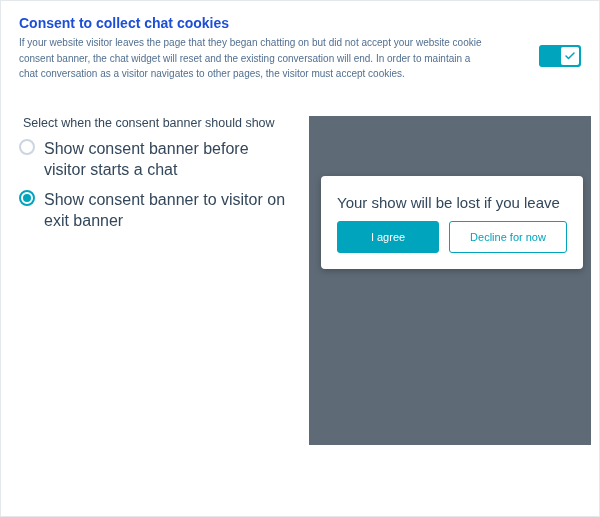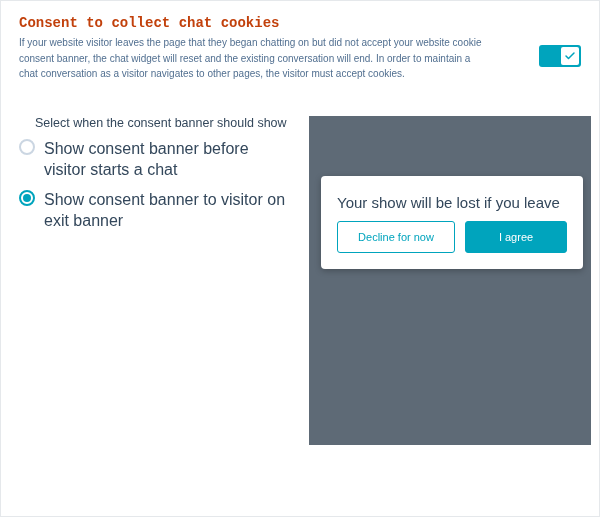--- a/index.html
+++ b/index.html
@@ -16,23 +16,22 @@
   .panel {
     border: 1px solid #e5e8eb;
     width: 600px;
     height: 517px;
     padding: 14px 18px 0 18px;
     position: relative;
   }
   .heading {
     font-size: 14px;
     font-weight: 600;
-    color: #c2410c;
+    color: #1d4ed8;
     margin: 0 0 4px 0;
-    font-family: Liberation Mono, monospace;
   }
   .desc {
     font-size: 10px;
     line-height: 1.55;
     color: #516f90;
     margin: 0;
     max-width: 470px;
   }
   .toggle {
     position: absolute;
@@ -62,21 +61,21 @@
     display: flex;
     margin-top: 34px;
     gap: 20px;
   }
   .col-left { flex: 0 0 270px; }
   .col-right { flex: 1; }
   .sublabel {
     font-size: 12.5px;
     font-weight: 400;
     color: #33475b;
-    margin: 0 0 8px 16px;
+    margin: 0 0 8px 4px;
   }
   .radio-row {
     display: flex;
     align-items: flex-start;
     gap: 9px;
     margin-bottom: 8px;
     cursor: pointer;
   }
   .radio-dot {
     width: 16px;
@@ -195,21 +194,21 @@
         <span class="radio-label">Show consent banner to visitor on exit banner</span>
       </div>
     </div>
 
     <div class="col-right">
 
       <div class="preview-box">
         <div class="modal">
           <p class="modal-title">Your show will be lost if you leave</p>
           <div class="modal-buttons">
+            <div class="btn btn-primary">I agree</div>
             <div class="btn btn-secondary">Decline for now</div>
-            <div class="btn btn-primary">I agree</div>
           </div>
         </div>
       </div>
     </div>
 
   </div>
 </div>
 
 </body></html>

